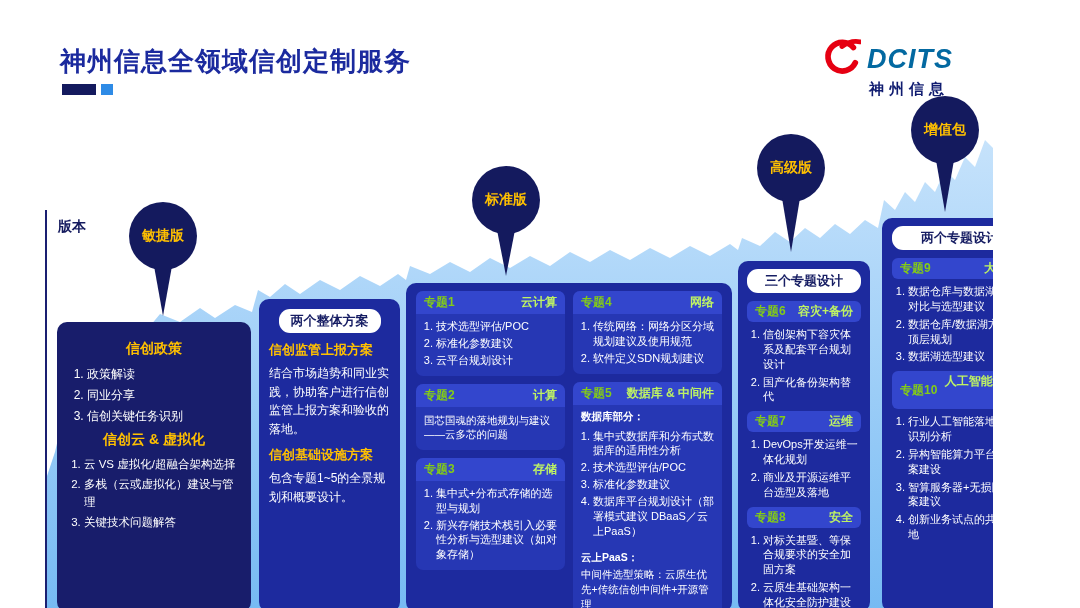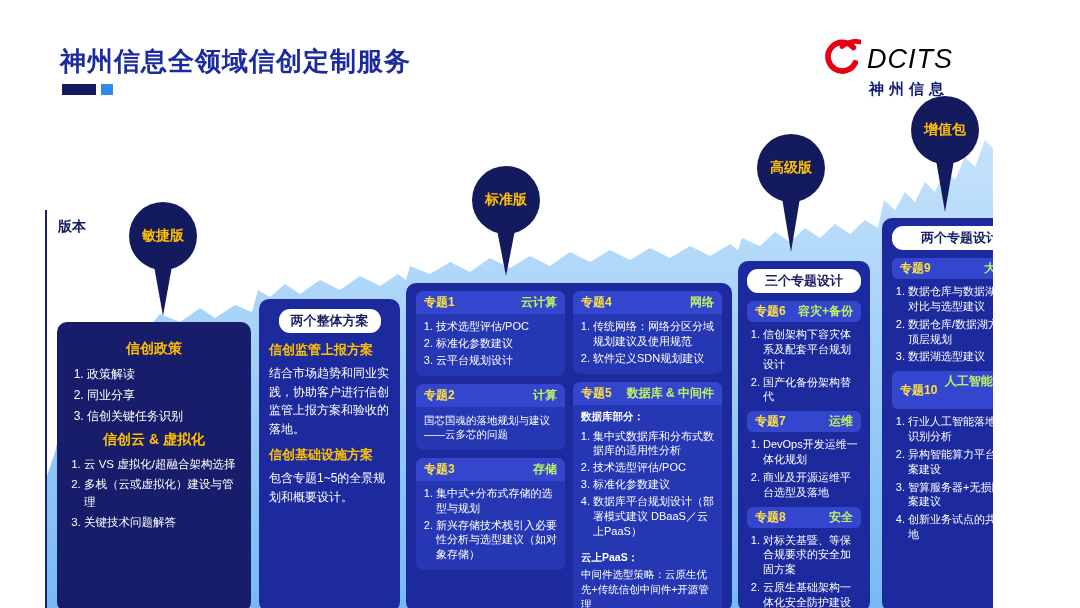--- a/index.html
+++ b/index.html
@@ -12,21 +12,21 @@
 
   .title { position:absolute; left:60px; top:22px; font-size:26px; font-weight:800;
     color:#1b2a9e; letter-spacing:1px; z-index:2; }
   .title-bars { position:absolute; left:62px; top:62px; display:flex; gap:5px; z-index:2; }
   .bar1 { width:34px; height:11px; background:#141a5e; }
   .bar2 { width:12px; height:11px; background:#2e8be6; }
 
   .logo { position:absolute; right:40px; top:16px; z-index:2; }
   .logo-row { display:flex; align-items:center; gap:6px; justify-content:flex-end; }
   .logo-icon { width:42px; height:42px; }
-  .logo-text { font-size:27px; font-weight:400; font-style:italic; color:#000000; letter-spacing:1px; }
+  .logo-text { font-size:27px; font-weight:700; font-style:italic; color:#0369a1; letter-spacing:1px; }
   .logo-sub { font-size:15px; font-weight:700; color:#101c70; letter-spacing:5px; text-align:right; padding-right:4px; }
 
   .axis-line { position:absolute; left:45px; top:188px; width:2px; height:412px; background:#1a1f71; z-index:2; }
   .axis-label { position:absolute; font-size:14px; font-weight:700; color:#141a5e; z-index:2; }
   .axis-label.version { left:58px; top:196px; }
   .axis-label.plan { left:58px; top:326px; }
 
   .balloon { position:absolute; width:68px; z-index:5; text-align:center; }
   .bubble { width:68px; height:68px; border-radius:50%; background:#141a5e; color:#ffc000;
     font-weight:700; font-size:14px; display:flex; align-items:center; justify-content:center; }
@@ -54,21 +54,21 @@
 
   .pill { background:#ffffff; color:#161d63; font-weight:700; font-size:13px; border-radius:11px;
     padding:3px 12px; text-align:center; width:max-content; margin:0 auto 8px; }
   .pill.wide { width:100%; }
 
   .cols { display:flex; gap:8px; }
   .col { flex:1; display:flex; flex-direction:column; gap:8px; }
   .card { background:#2637b4; border-radius:7px; overflow:hidden; }
   .card-h { background:#3346cd; display:flex; align-items:center; justify-content:space-between;
     gap:6px; padding:3px 8px; font-weight:700; font-size:12px; }
-  .tid { color:#fde047; white-space:nowrap; }
+  .tid { color:#84cc16; white-space:nowrap; }
   .tname { color:#bef264; text-align:right; }
   .card ol.num { font-size:11px; line-height:1.35; padding:5px 4px 6px 20px; }
   .card ol.num li { margin-bottom:2px; }
   .plain { font-size:10.5px; line-height:1.4; padding:6px 8px 8px; }
   .sub-label { font-size:10.5px; font-weight:700; padding:5px 8px 0; }
   .card .plain.mw { padding-top:2px; }
 
   .topic { margin-bottom:7px; }
   .chip { background:#3346cd; border-radius:6px; display:flex; justify-content:space-between;
     align-items:center; gap:6px; padding:2px 8px; font-weight:700; font-size:12px; }

